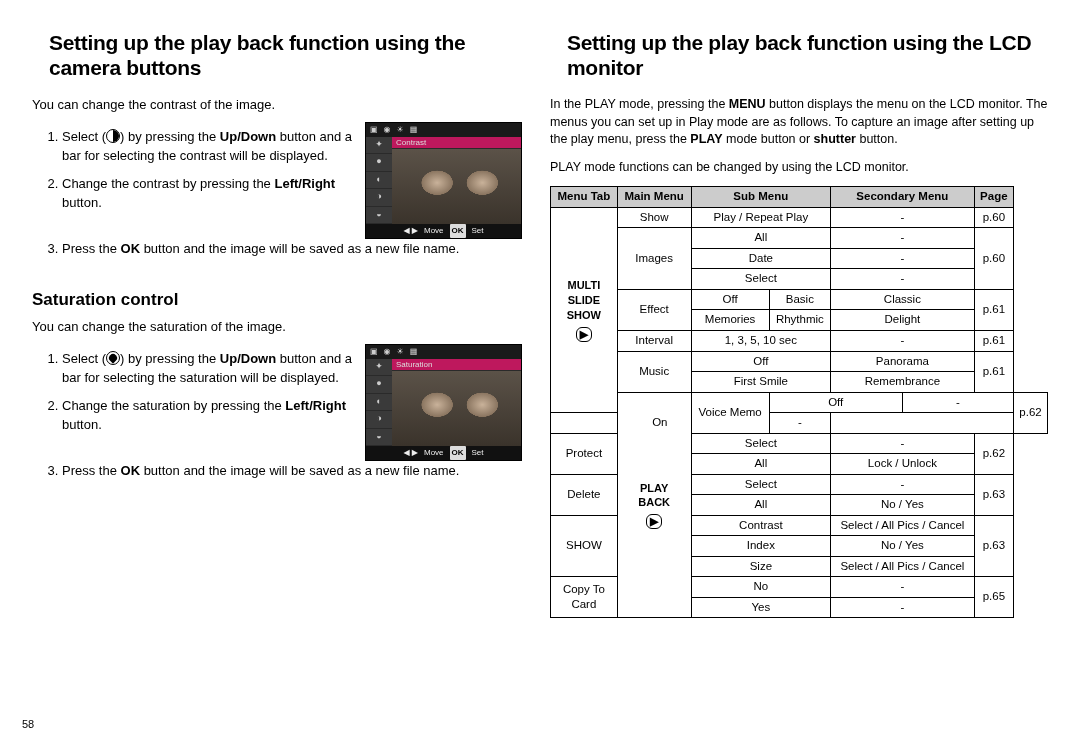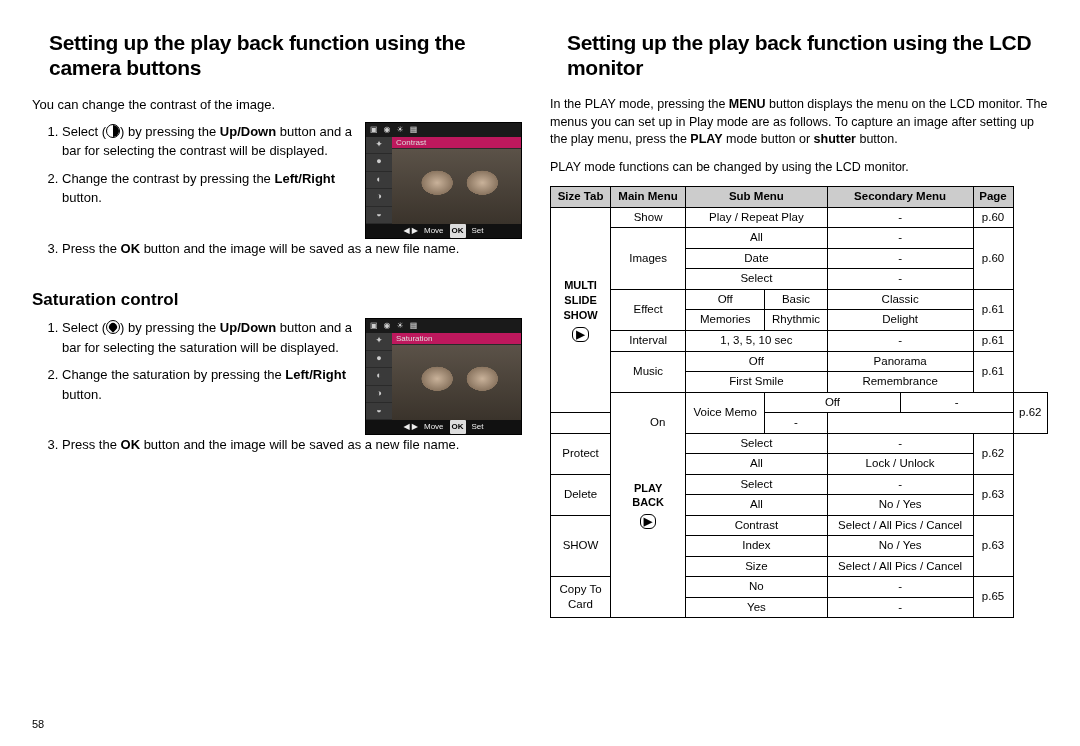--- a/index.html
+++ b/index.html
@@ -50,21 +50,21 @@
     line-height: 1.5;
     margin: 0 0 18px 0;
     padding-left: 30px;
   }
   ol.steps li {
     margin-bottom: 8px;
   }
   .row-with-thumb {
     display: flex;
     gap: 10px;
-    align-items: flex-start;
+    align-items: flex-end;
   }
   .row-with-thumb ol.steps {
     flex: 1;
   }
   .thumb {
     width: 155px;
     height: 115px;
     background: #2a2a2a;
     border: 1px solid #000;
     position: relative;
@@ -130,21 +130,21 @@
     display:flex;
     align-items:center;
     justify-content:center;
     gap:6px;
   }
   .thumb-bot .ok{background:#ddd;color:#000;padding:0 2px;border-radius:1px;font-weight:bold}
   .bold { font-weight: bold; }
   .page-num {
     position: absolute;
     bottom: 16px;
-    left: 32px;
+    left: 22px;
     font-size: 11px;
   }
   .intro {
     font-size: 12.5px;
     line-height: 1.4;
     margin: 0 0 10px 0;
   }
   
   table.menu {
     border-collapse: collapse;
@@ -247,20 +247,21 @@
     </div>
     <ol class="steps" start="3">
       <li>
         <span>Press the </span><span class="bold">OK</span><span> button and the image will be saved as a new file name.</span>
       </li>
     </ol>
 
     <div class="sep"></div>
 
     <h2 class="subhead">Saturation control</h2>
+    <p class="body">You can change the saturation of the image.</p>
 
     <div class="row-with-thumb">
       <ol class="steps">
         <li>
           <span>Select (</span><span class="circle-icon drop"></span><span>) by pressing the </span><span class="bold">Up/Down</span><span> button and a bar for selecting the saturation will be displayed.</span>
         </li>
         <li>
           <span>Change the saturation by pressing the </span><span class="bold">Left/Right</span><span> button.</span>
         </li>
       </ol>
@@ -299,21 +300,21 @@
     <h1 class="title">Setting up the play back function using the LCD monitor</h1>
 
     <p class="intro">
       <span>In the PLAY mode, pressing the </span><span class="bold">MENU</span><span> button displays the menu on the LCD monitor. The menus you can set up in Play mode are as follows. To capture an image after setting up the play menu, press the </span><span class="bold">PLAY</span><span> mode button or </span><span class="bold">shutter</span><span> button.</span>
     </p>
     <p class="intro">PLAY mode functions can be changed by using the LCD monitor.</p>
 
     <table class="menu">
       <thead>
         <tr>
-          <th>Size Tab</th>
+          <th>Menu Tab</th>
           <th>Main Menu</th>
           <th colspan="3">Sub Menu</th>
           <th colspan="2">Secondary Menu</th>
           <th>Page</th>
         </tr>
       </thead>
       <tbody>
 
         <tr>
           <td rowspan="10" class="tab-cell">

